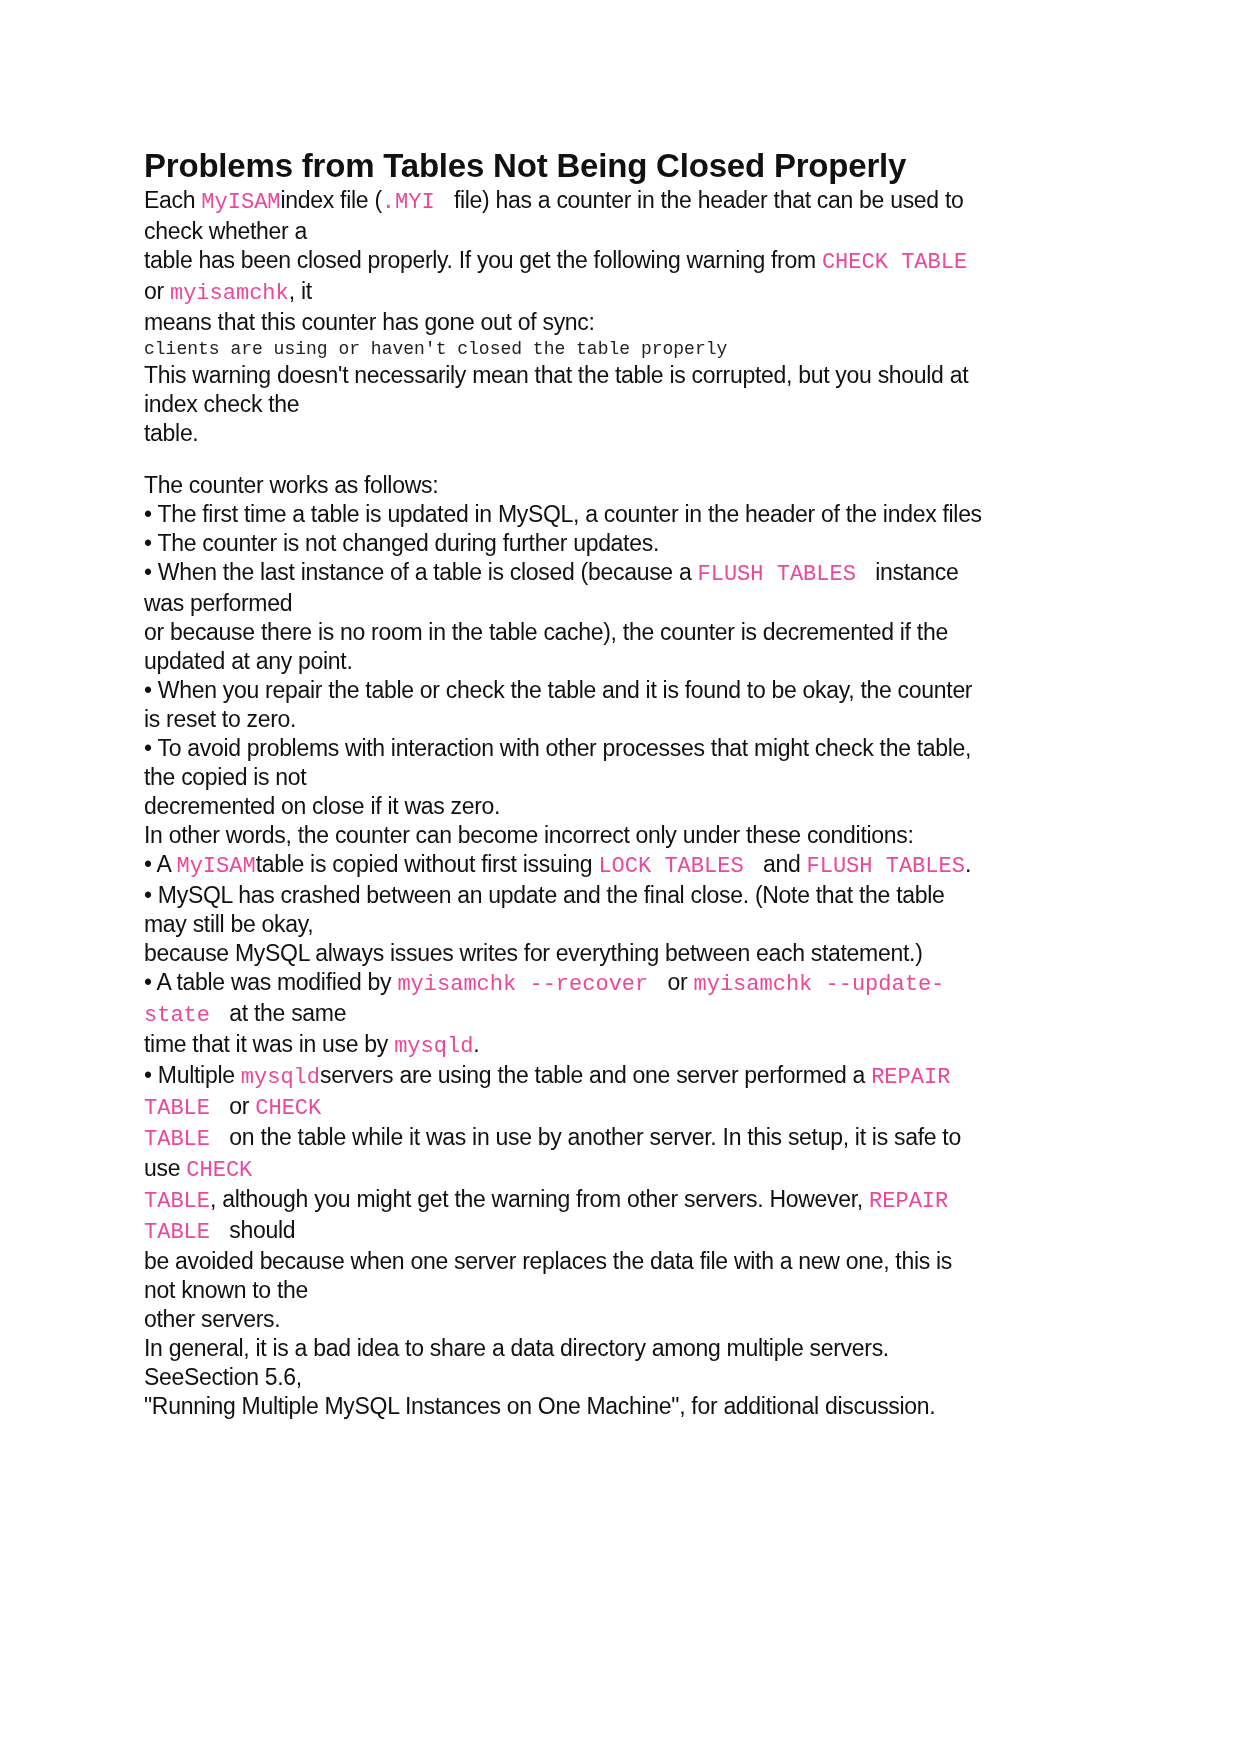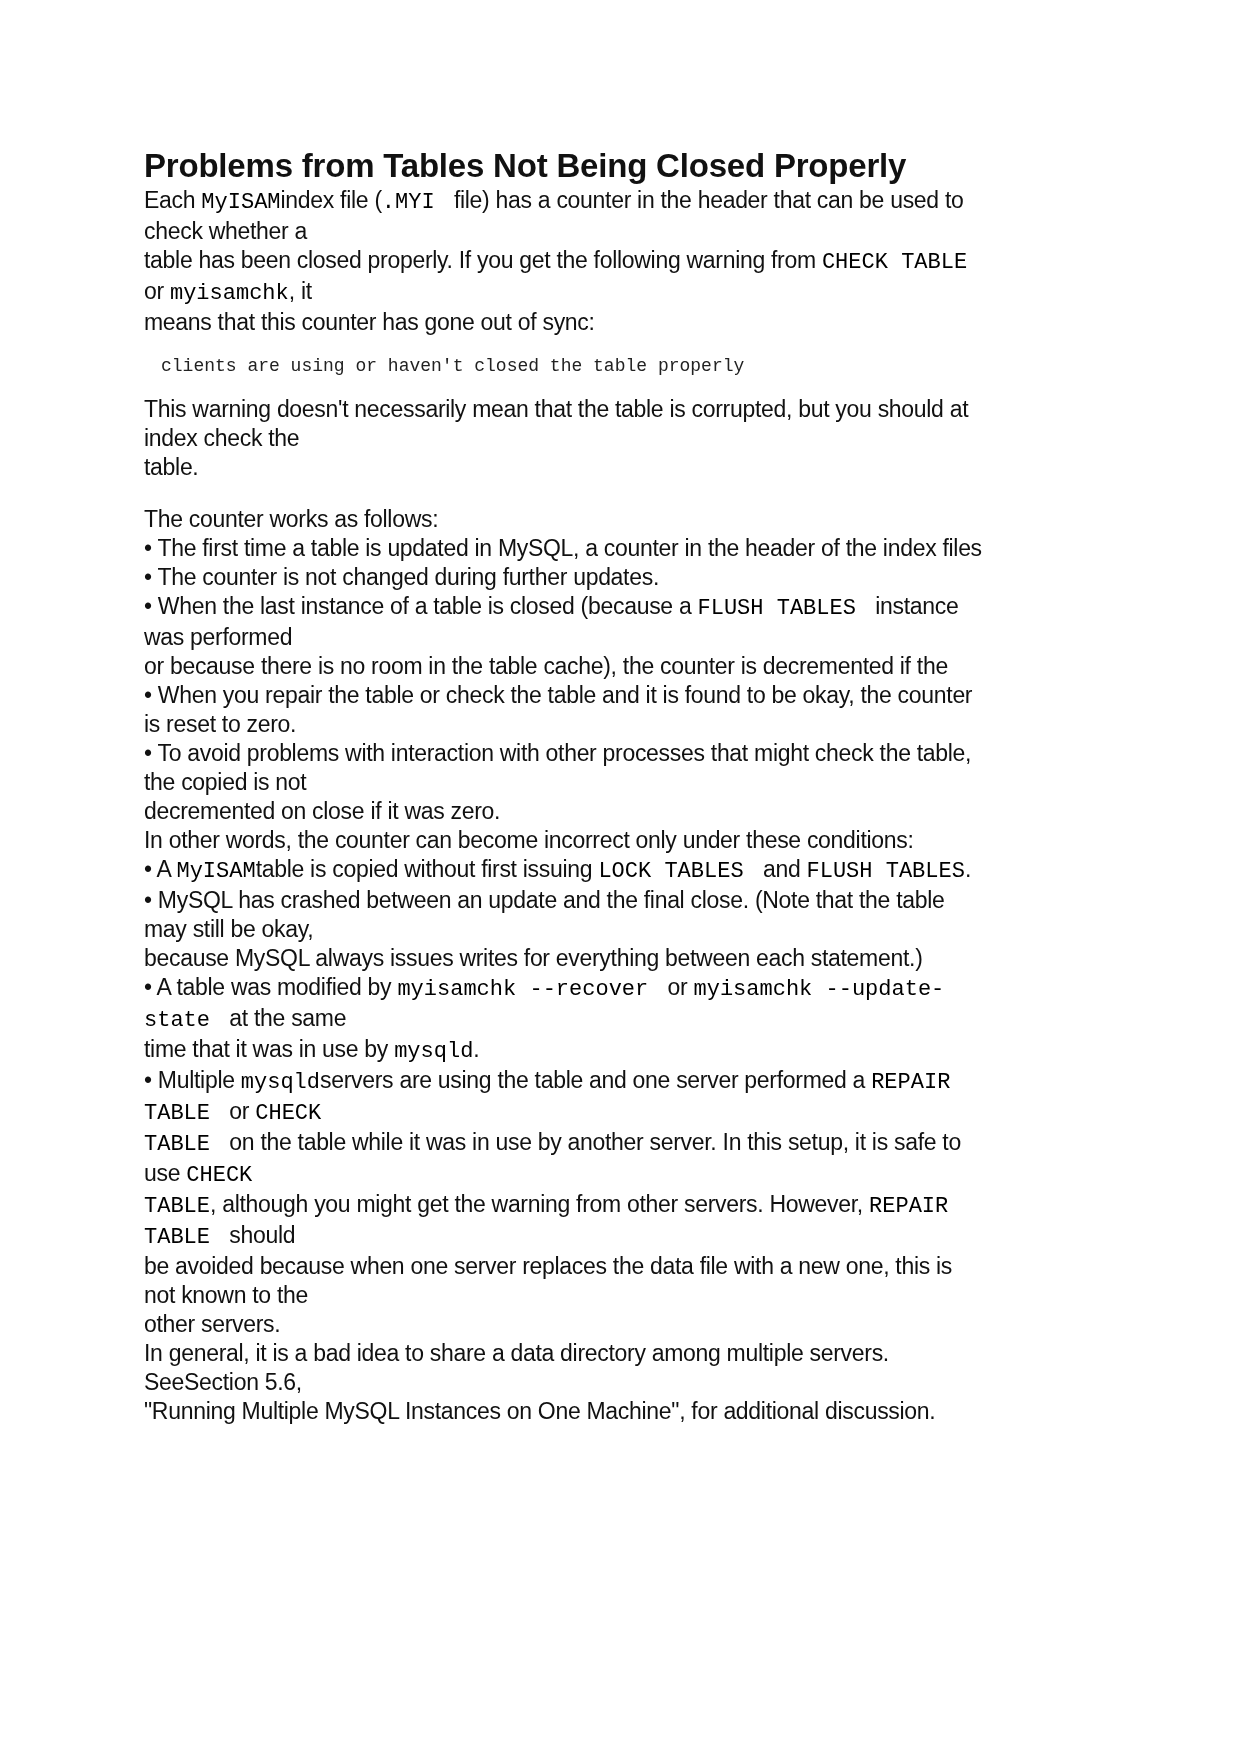--- a/index.html
+++ b/index.html
@@ -32,30 +32,30 @@
     .line {
       font-size: 23px;
       line-height: 29px;
       white-space: pre;
       margin: 0;
       letter-spacing: -0.3px;
     }
     .mono {
       font-family: "Liberation Mono", "DejaVu Sans Mono", monospace;
       font-size: 22px;
-      color: #000000;
+      color: #ec4899;
       letter-spacing: 0;
     }
     .codeline {
       font-family: "Liberation Mono", "DejaVu Sans Mono", monospace;
       font-size: 18px;
       line-height: 24px;
       color: #222;
       white-space: pre;
-      margin: 17px;
+      margin: 0;
     }
     .gap {
       height: 23px;
     }
   </style>
 </head>
 <body>
 
 <div class="page">
   <h1 class="title">Problems from Tables Not Being Closed Properly</h1>
@@ -73,20 +73,21 @@
       <p class="line"><span>table.</span></p>
     </div>
   <div class="gap"></div>
   <div id="counter-section">
       <p class="line"><span>The counter works as follows:</span></p>
       <p class="line"><span>• The first time a table is updated in MySQL, a counter in the header of the index files</span></p>
       <p class="line"><span>• The counter is not changed during further updates.</span></p>
       <p class="line"><span>• When the last instance of a table is closed (because a </span><span class="mono">FLUSH TABLES </span><span> instance</span></p>
       <p class="line"><span>was performed</span></p>
       <p class="line"><span>or because there is no room in the table cache), the counter is decremented if the</span></p>
+      <p class="line"><span>updated at any point.</span></p>
       <p class="line"><span>• When you repair the table or check the table and it is found to be okay, the counter</span></p>
       <p class="line"><span>is reset to zero.</span></p>
       <p class="line"><span>• To avoid problems with interaction with other processes that might check the table,</span></p>
       <p class="line"><span>the copied is not</span></p>
       <p class="line"><span>decremented on close if it was zero.</span></p>
       <p class="line"><span>In other words, the counter can become incorrect only under these conditions:</span></p>
       <p class="line"><span>• A </span><span class="mono">MyISAM</span><span>table is copied without first issuing </span><span class="mono">LOCK TABLES </span><span> and </span><span class="mono">FLUSH TABLES</span><span>.</span></p>
       <p class="line"><span>• MySQL has crashed between an update and the final close. (Note that the table</span></p>
       <p class="line"><span>may still be okay,</span></p>
       <p class="line"><span>because MySQL always issues writes for everything between each statement.)</span></p>

